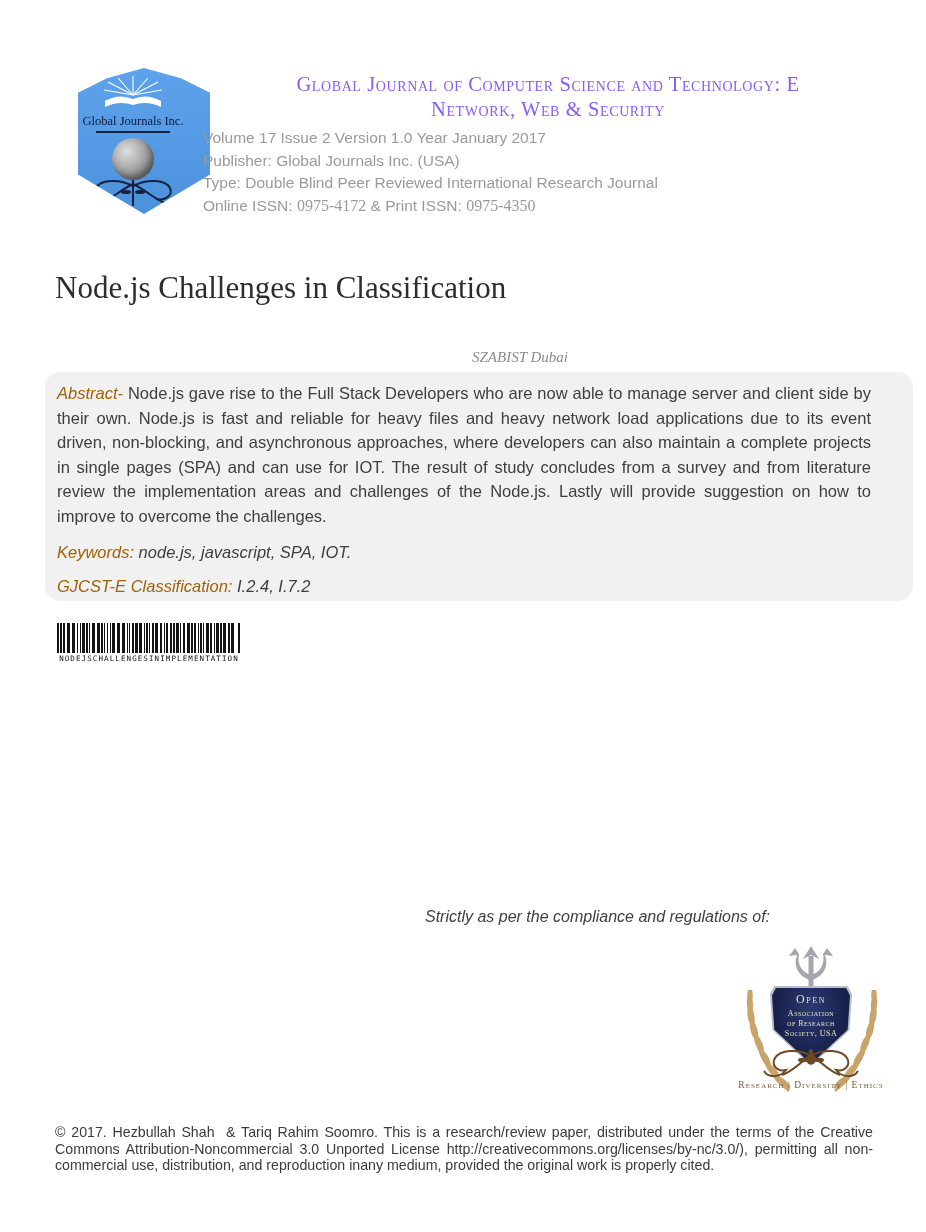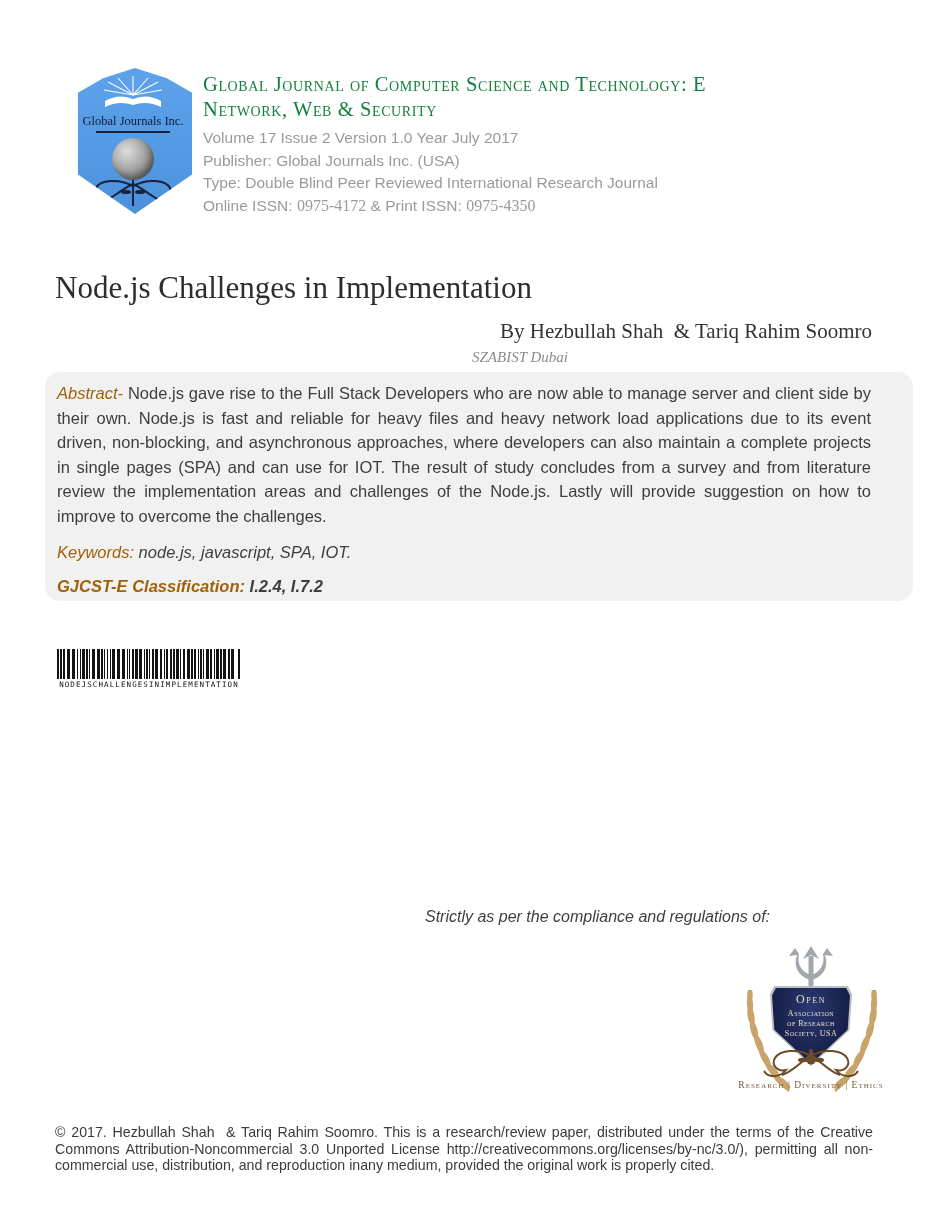--- a/index.html
+++ b/index.html
@@ -1,58 +1,58 @@
 <!DOCTYPE html>
 <html><head>
 <meta charset="utf-8">
 <style>
   html,body{margin:0;padding:0;background:#e8e8e8;}
   #page{position:relative;width:926px;height:1232px;background:#ffffff;margin:0 auto;
         font-family:"Liberation Sans","DejaVu Sans",sans-serif;overflow:hidden;}
 
   
-  #gj-logo{position:absolute;left:78px;top:68px;width:114px;height:146px;
+  #gj-logo{position:absolute;left:78px;top:68px;width:132px;height:146px;
            clip-path:polygon(50% 0%,78% 7%,100% 17%,100% 73%,50% 100%,0% 73%,0% 17%,22% 7%);
            background:linear-gradient(180deg,#5da2ea 0%,#549ae4 55%,#4b90da 100%);}
   #gj-logo .rays-book{position:absolute;left:20px;top:8px;width:70px;height:36px;}
   #gj-logo .gj-name{position:absolute;left:0;top:46px;width:110px;text-align:center;
            font-family:"Liberation Serif","DejaVu Serif",serif;font-size:12.5px;color:#0e1b38;}
   #gj-logo .gj-rule{position:absolute;left:18px;top:63px;width:74px;height:2px;background:#13203f;}
   #gj-logo .globe{position:absolute;left:34px;top:70px;width:42px;height:42px;border-radius:50%;
            background:radial-gradient(circle at 35% 32%,#dedede,#9a9a9a 55%,#6c6c6c 90%);
            box-shadow:inset -3px -4px 6px rgba(0,0,0,.35);}
   #gj-logo .flourish{position:absolute;left:10px;top:108px;width:90px;height:32px;}
 
   
   #mast{position:absolute;left:203px;top:72px;width:690px;}
   .jt{font-family:"Liberation Serif","DejaVu Serif",serif;font-variant:small-caps;
-      font-size:20.5px;line-height:24.5px;color:#15803d;letter-spacing:0.6px;}
+      font-size:20.5px;line-height:24.5px;color:#8b5cf6;letter-spacing:0.6px;text-align:center;}
   .meta{font-size:15.5px;line-height:22.5px;color:#9a9a9a;}
   .meta .serifnum{font-family:"Liberation Serif","DejaVu Serif",serif;font-size:16px;}
   #mast .metas{margin-top:6px;}
 
   
   #art-title{position:absolute;left:55px;top:270px;width:820px;
       font-family:"Liberation Serif","DejaVu Serif",serif;font-size:31px;color:#2d2d2d;font-weight:400;}
   #byline{position:absolute;right:54px;top:319px;width:820px;text-align:right;
       font-family:"Liberation Serif","DejaVu Serif",serif;font-size:21px;color:#333;}
   #affil{position:absolute;right:54px;top:349px;width:400px;text-align:left;
       font-family:"Liberation Serif","DejaVu Serif",serif;font-style:italic;font-size:15px;color:#8b8b8b;}
 
   
   #panel{position:absolute;left:45px;top:372px;width:868px;height:229px;background:#f1f1f1;
       border-radius:15px;box-sizing:border-box;padding:9px 42px 10px 12px;}
   #panel p{margin:0;font-size:16.5px;line-height:24.6px;color:#3e3e3e;}
   #abstract-p{text-align:justify;}
   .bluelbl{color:#a16207;font-style:italic;}
   #keywords-p{margin-top:11px !important;font-style:italic;color:#333;}
-  #class-p{margin-top:10px !important;font-style:italic;color:#333;font-weight:bold;}
-
-  
-  #barcode{position:absolute;left:57px;top:649px;width:184px;height:40px;}
+  #class-p{margin-top:10px !important;font-style:italic;color:#333;}
+
+  
+  #barcode{position:absolute;left:57px;top:623px;width:184px;height:40px;}
   #barcode-bars{position:absolute;left:0;top:0;width:184px;height:30px;background:#fff;}
   #barcode-label{position:absolute;left:0;top:31px;width:184px;text-align:center;
       font-family:"DejaVu Sans Mono","Liberation Mono",monospace;font-size:7.5px;
       letter-spacing:1.1px;color:#111;white-space:nowrap;}
 
   
   #compliance{position:absolute;left:310px;top:908px;width:575px;text-align:center;
       font-style:italic;font-size:16px;color:#3f3f3f;}
 
   
@@ -112,31 +112,30 @@
       </g>
       <ellipse cx="38" cy="16" rx="5" ry="2" fill="#16223f"></ellipse>
       <ellipse cx="52" cy="16" rx="5" ry="2" fill="#16223f"></ellipse>
     </svg>
   </div>
 
   <div id="mast">
     <div class="jt">Global Journal of Computer Science and Technology: E</div>
     <div class="jt">Network, Web &amp; Security</div>
     <div class="metas">
-      <div class="meta">Volume 17 Issue 2 Version 1.0 Year July 2017</div>
+      <div class="meta">Volume 17 Issue 2 Version 1.0 Year January 2017</div>
       <div class="meta">Publisher: Global Journals Inc. (USA)</div>
       <div class="meta">Type: Double Blind Peer Reviewed International Research Journal</div>
       <div class="meta">
         <span>Online ISSN: </span><span class="serifnum">0975-4172</span><span> &amp; Print ISSN: </span><span class="serifnum">0975-4350</span>
       </div>
     </div>
   </div>
 
-  <h1 id="art-title" style="margin:0;">Node.js Challenges in Implementation</h1>
-  <div id="byline">By Hezbullah Shah&nbsp; &amp; Tariq Rahim Soomro</div>
+  <h1 id="art-title" style="margin:0;">Node.js Challenges in Classification</h1>
   <div id="affil">SZABIST Dubai</div>
 
   <div id="panel">
     <p id="abstract-p"><span class="bluelbl">Abstract-</span><span> Node.js gave rise to the Full Stack Developers who are now able to manage server and client side by their own. Node.js is fast and reliable for heavy files and heavy network load applications due to its event driven, non-blocking, and asynchronous approaches, where developers can also maintain a complete projects in single pages (SPA) and can use for IOT. The result of study concludes from a survey and from literature review the implementation areas and challenges of the Node.js. Lastly will provide suggestion on how to improve to overcome the challenges.</span></p>
     <p id="keywords-p"><span class="bluelbl">Keywords:</span><span> node.js, javascript, SPA, IOT.</span></p>
     <p id="class-p"><span class="bluelbl">GJCST-E Classification:</span><span>  I.2.4, I.7.2</span></p>
   </div>
 
   <div id="barcode">
     <div id="barcode-bars">

